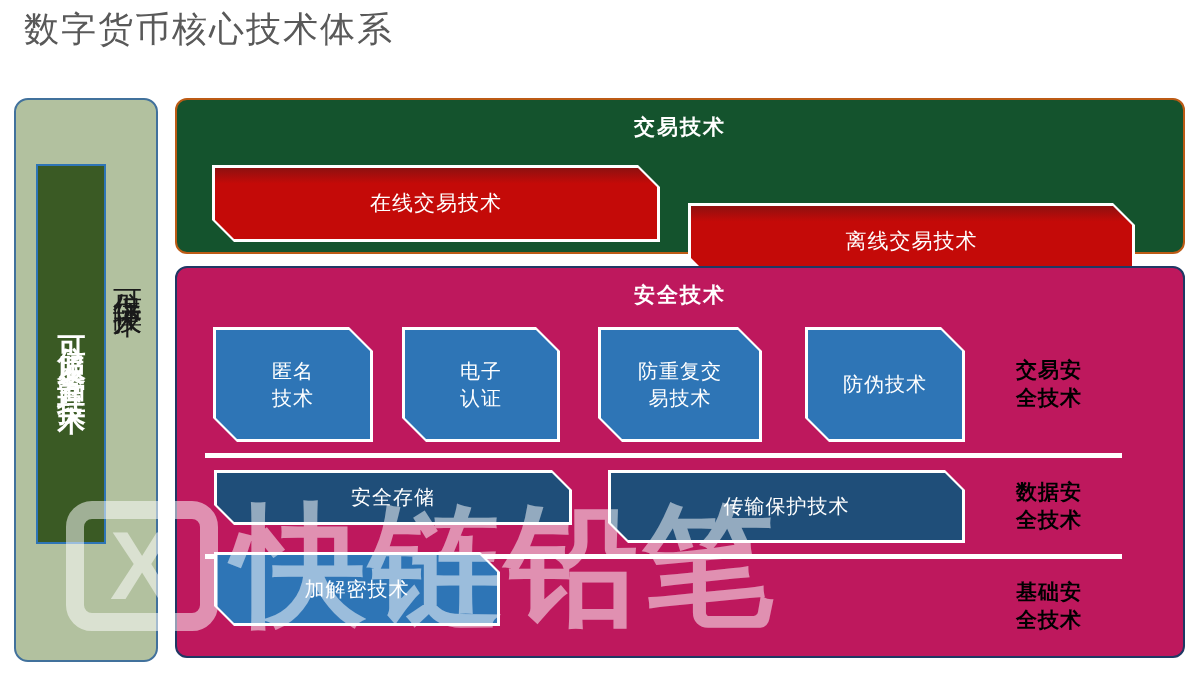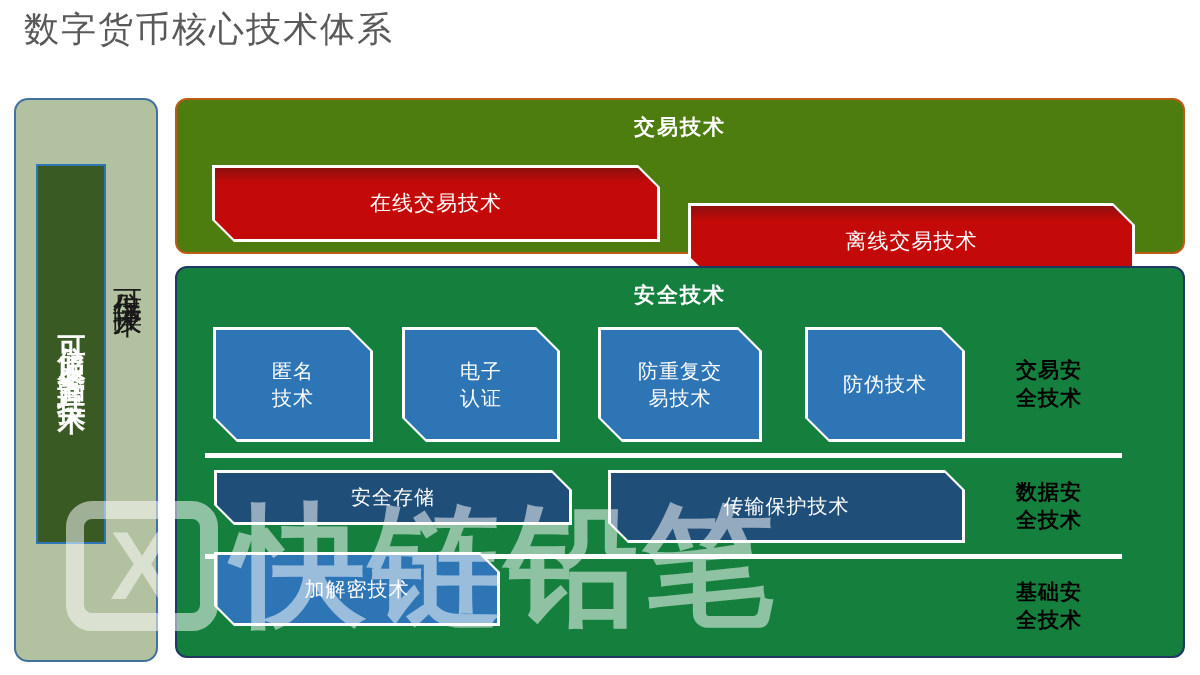--- a/index.html
+++ b/index.html
@@ -23,22 +23,22 @@
     display:flex;align-items:center;justify-content:center;
   }
   .vtext{writing-mode:vertical-rl;text-orientation:upright;}
   .green-bar .vtext{font-size:28px;font-weight:bold;color:#ffffff;letter-spacing:10px;}
   .assure-label{
     position:absolute;left:92px;top:166px;
     font-size:29px;font-weight:500;color:#1a1a1a;letter-spacing:4px;
   }
   
   .big-panel{position:absolute;box-sizing:border-box;border-radius:12px;}
-  .orange-panel{left:175px;top:98px;width:1010px;height:156px;background:#4d7c0f;border:2px solid #BC5B15;text-decoration:underline;}
-  .blue-panel{left:175px;top:266px;width:1010px;height:392px;background:#15803d;border:2px solid #1F3864;}
+  .orange-panel{left:175px;top:98px;width:1010px;height:156px;background:#14532d;border:2px solid #BC5B15;text-decoration:underline;}
+  .blue-panel{left:175px;top:266px;width:1010px;height:392px;background:#be185d;border:2px solid #1F3864;}
   .panel-title{
     position:absolute;left:0;right:0;top:13px;text-align:center;
     color:#ffffff;font-weight:bold;font-size:21px;letter-spacing:2px;
   }
   
   .shape{
     position:absolute;--c:24px;background:#ffffff;
     clip-path:polygon(0 0,calc(100% - var(--c)) 0,100% var(--c),100% 100%,var(--c) 100%,0 calc(100% - var(--c)));
   }
   .shape .fill{

